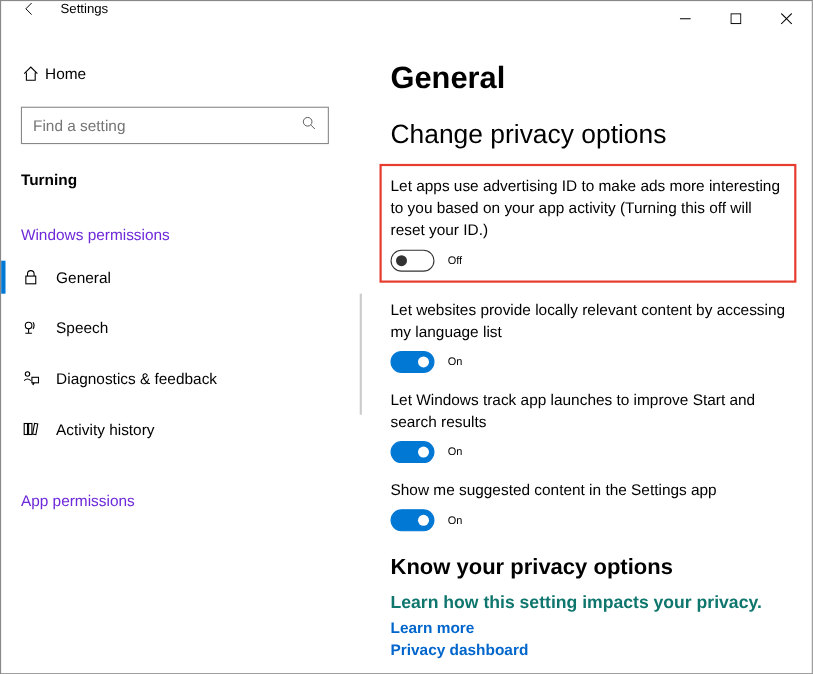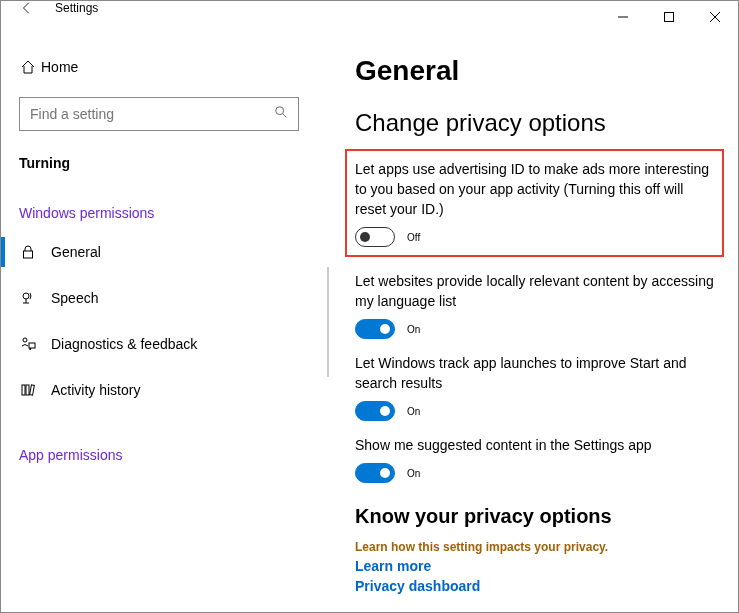--- a/index.html
+++ b/index.html
@@ -32,21 +32,21 @@
 .setting-desc { font-size: 14px; line-height: 20px; }
 .toggle-row { display: flex; align-items: center; margin-top: 8px; }
 .toggle { width: 40px; height: 20px; border-radius: 10px; position: relative; cursor: pointer; border: 1px solid #333; }
 .toggle.off { background: #fff; }
 .toggle.on { background: #0078d4; border-color: #0078d4; }
 .toggle .thumb { position: absolute; width: 10px; height: 10px; border-radius: 50%; top: 4px; }
 .toggle.off .thumb { left: 4px; background: #333; }
 .toggle.on .thumb { right: 4px; background: #fff; }
 .toggle-lbl { margin-left: 12px; font-size: 10px; }
 .know { margin-top: 22px; font-weight: bold; }
-.know-desc { color: #a16207; font-size: 12px; margin-top: 4px; }
+.know-desc { color: #0f766e; font-size: 16px; margin-top: 4px; }
 .link { color: #0066cc; font-size: 14px; display: block; margin-top: 4px; cursor: pointer; }
 </style>
 </head>
 <body>
 
 <div class="window">
   <div class="titlebar">
     <div class="titlebar-back">
       <svg width="14" height="14" viewBox="0 0 16 16">
           <path d="M10 2 L4 8 L10 14" stroke="#000" stroke-width="1" fill="none"></path>

